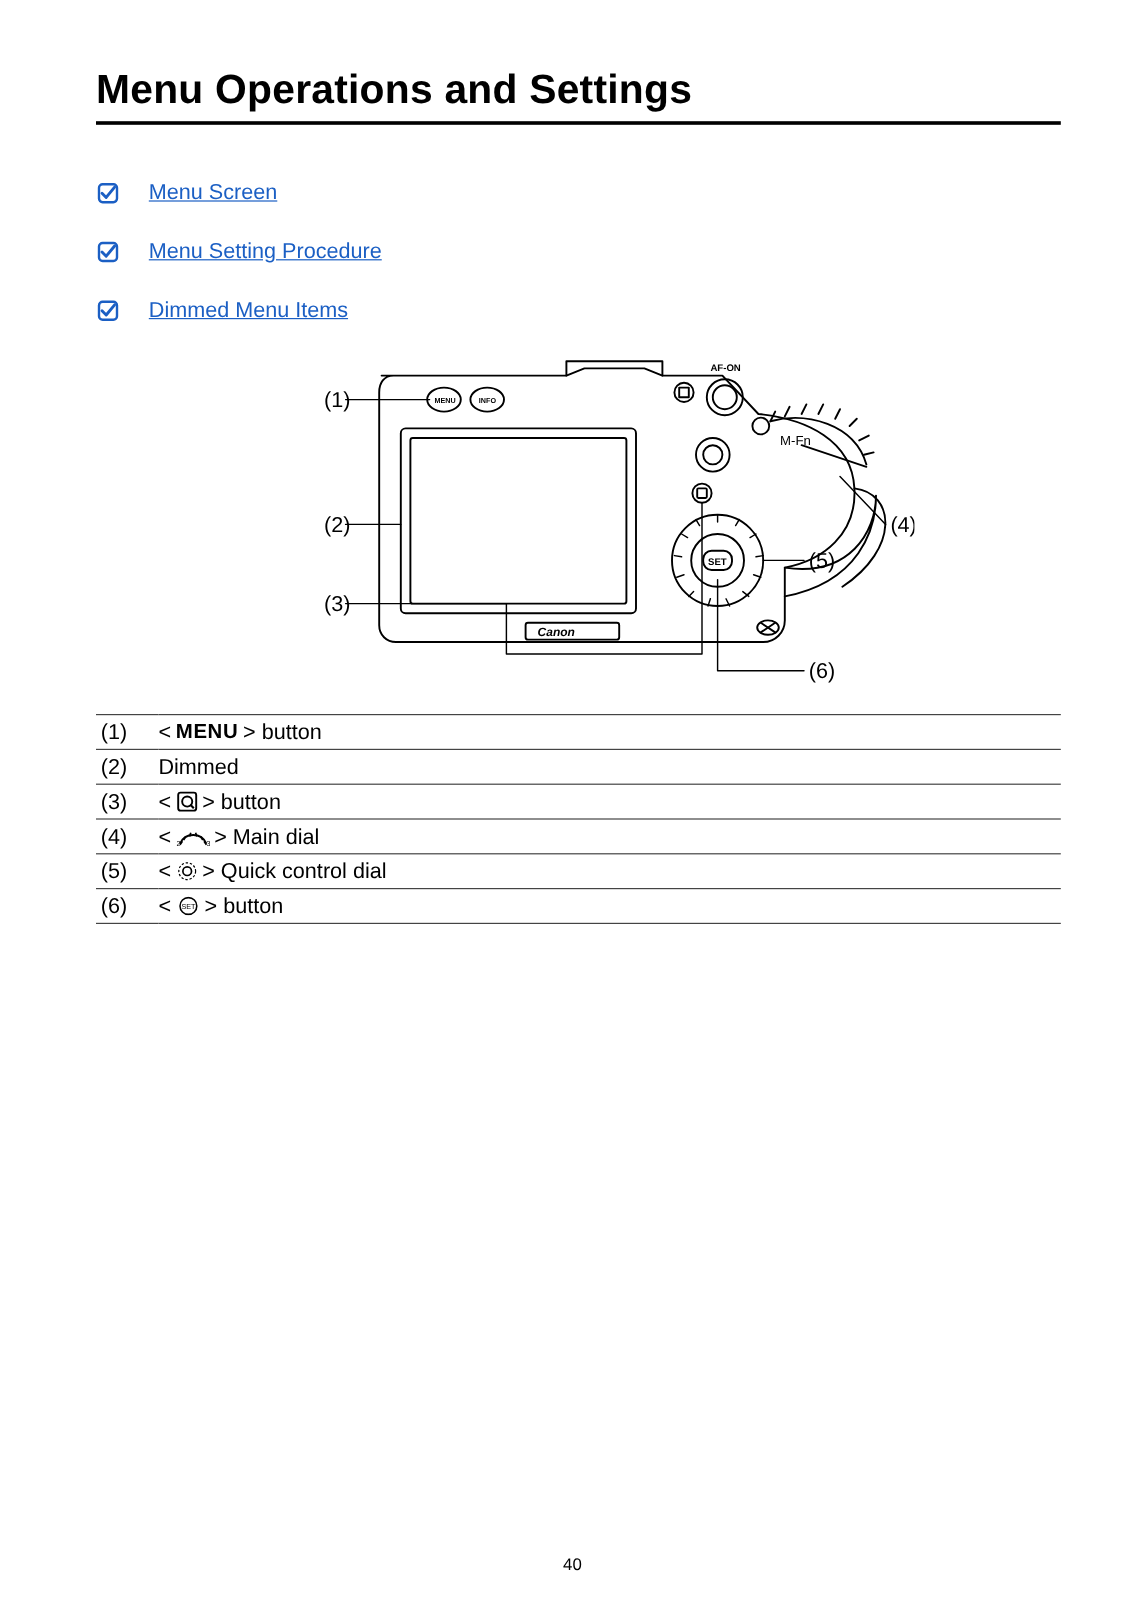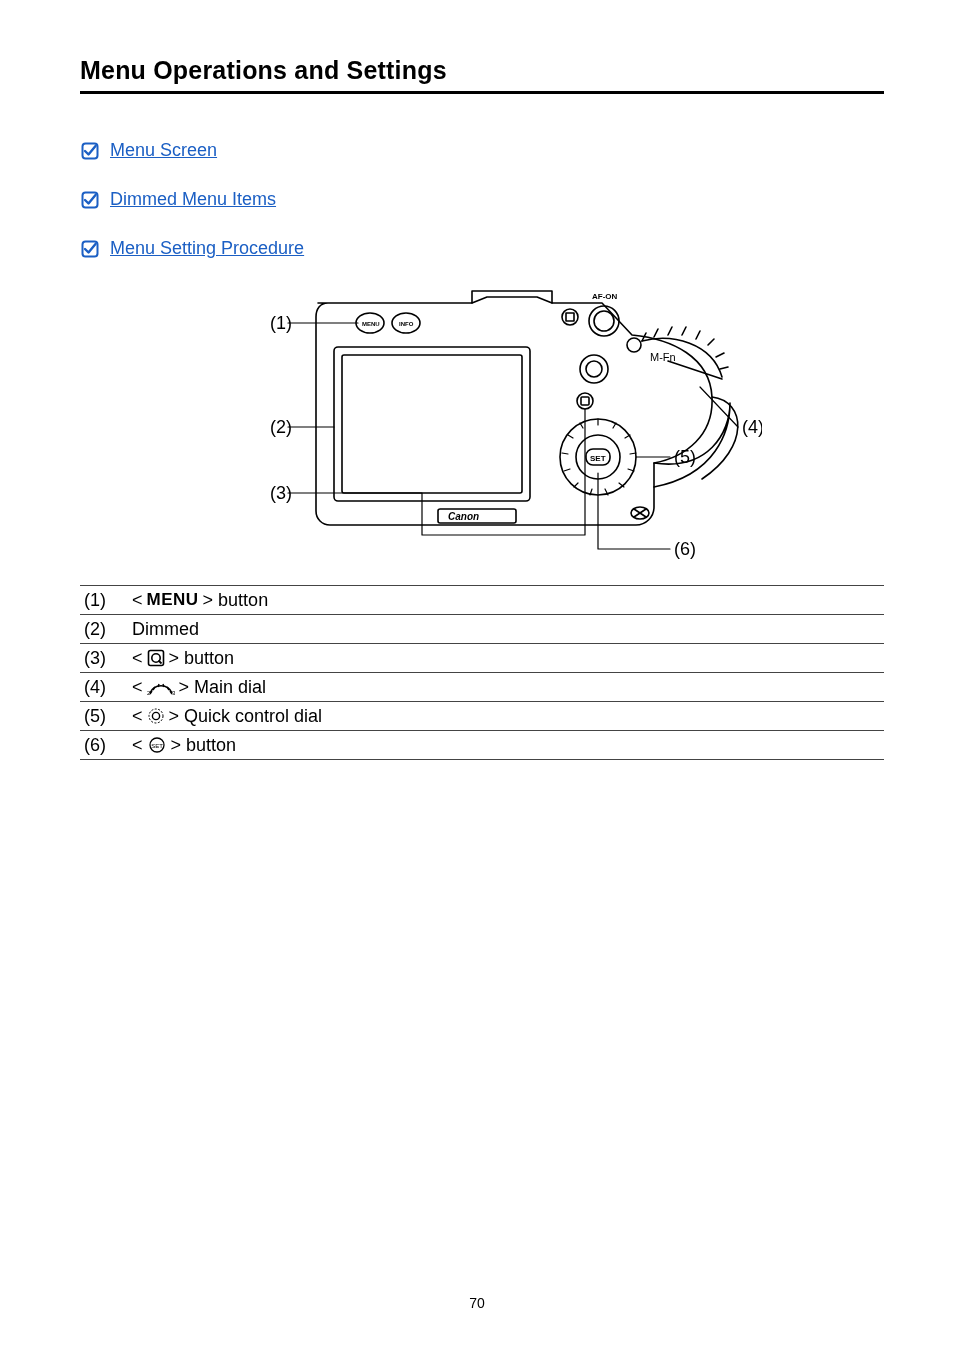--- a/index.html
+++ b/index.html
@@ -13,32 +13,32 @@
     height:1345px;
     box-sizing:border-box;
     font-family:Arial,Helvetica,sans-serif;
     color:var(--ink);
     position:relative;
   }
   .page{
     padding:56px 70px 0 80px;
   }
   h1.title{
-    font-size:25px;
+    font-size:34px;
     font-weight:bold;
     margin:0 0 6px 0;
     letter-spacing:0.2px;
   }
   .title-rule{
     height:3px;
     background:#000;
     margin-bottom:46px;
   }
   .links{list-style:none;margin:0;padding:0;}
-  .links li{display:flex;align-items:center;gap:10px;margin-bottom:28px;}
+  .links li{display:flex;align-items:center;gap:24px;margin-bottom:28px;}
   .links a{
     color:var(--link);
     text-decoration:underline;
     font-size:18px;
   }
   .link-icon svg{display:block;}
   .diagram-wrap{
     display:flex;
     justify-content:center;
     margin:14px 0 8px 0;
@@ -108,30 +108,30 @@
       </span>
       <a href="#">Menu Screen</a>
     </li>
     <li>
       <span class="link-icon">
         <svg width="20" height="20" viewBox="0 0 20 20">
           <rect x="2.5" y="2.5" width="15" height="15" rx="3" ry="3" fill="none" stroke="#1b5fc4" stroke-width="2"></rect>
           <path d="M5 10 L8.5 13.5 L15.5 5" fill="none" stroke="#1b5fc4" stroke-width="2.4" stroke-linecap="round" stroke-linejoin="round"></path>
         </svg>
       </span>
-      <a href="#">Dimmed Menu Items</a>
+      <a href="#">Menu Setting Procedure</a>
     </li>
     <li>
       <span class="link-icon">
         <svg width="20" height="20" viewBox="0 0 20 20">
           <rect x="2.5" y="2.5" width="15" height="15" rx="3" ry="3" fill="none" stroke="#1b5fc4" stroke-width="2"></rect>
           <path d="M5 10 L8.5 13.5 L15.5 5" fill="none" stroke="#1b5fc4" stroke-width="2.4" stroke-linecap="round" stroke-linejoin="round"></path>
         </svg>
       </span>
-      <a href="#">Menu Setting Procedure</a>
+      <a href="#">Dimmed Menu Items</a>
     </li>
   </ul>
 
   <div class="diagram-wrap">
     <svg class="diagram" viewBox="0 0 560 290">
       <g fill="none" stroke="#000" stroke-width="1.6" stroke-linejoin="round" stroke-linecap="round">
 
         <path d="M116 16
                  L270 16
                  L270 4
@@ -333,13 +333,13 @@
             </svg>
           </span>
           <span>&gt; button</span>
         </span>
       </td>
     </tr>
   </tbody>
     </table>
 </div>
 
-<div class="footer-pagenum">70</div>
+<div class="footer-pagenum">40</div>
 
 </body></html>

